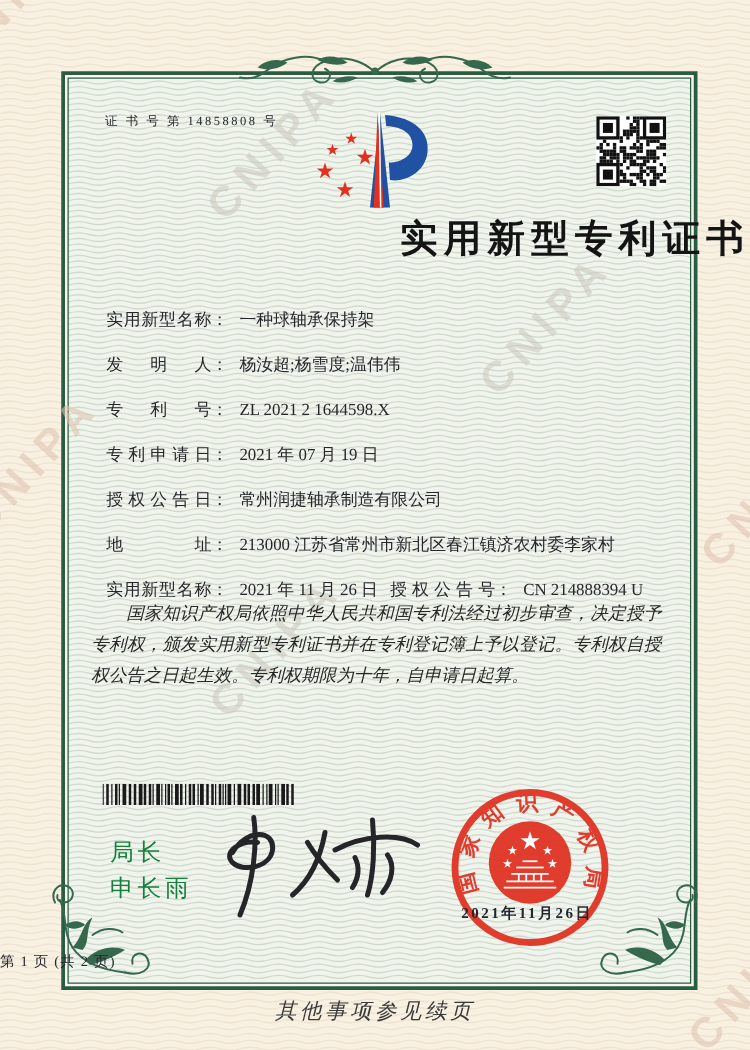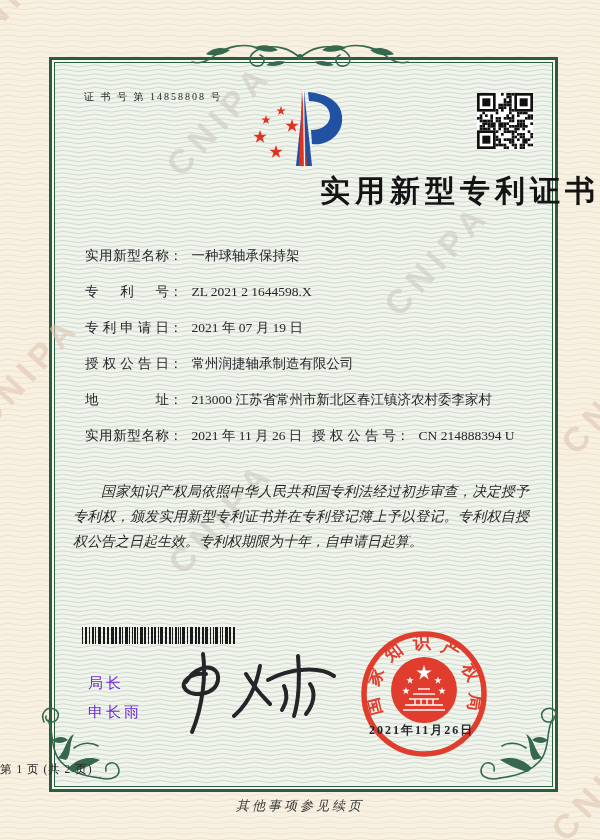--- a/index.html
+++ b/index.html
@@ -33,30 +33,30 @@
   .val{margin-left:9px;}
   .pair2{position:absolute;left:227px;top:0;}
 
   .body-text{position:absolute;left:73px;top:480px;width:456px;font-size:14px;font-style:italic;
              line-height:1.78;text-align:justify;color:#262626;z-index:4;}
   .body-text p{margin:0;text-indent:2em;}
 
   .barcode{position:absolute;left:82px;top:627px;z-index:4;}
 
   .signer{position:absolute;left:88px;top:668px;font-family:"Liberation Sans",sans-serif;
-          font-size:15px;letter-spacing:3px;line-height:29px;color:#6d28d9;z-index:4;}
+          font-size:19px;letter-spacing:3px;line-height:29px;color:#15803d;z-index:4;}
   .signature{position:absolute;left:148px;top:640px;z-index:5;}
 
   .seal{position:absolute;left:344px;top:612px;z-index:5;}
   .seal-date{position:absolute;left:369px;top:722px;font-size:12px;font-weight:bold;
              letter-spacing:2px;color:#23262f;z-index:6;}
 
   .page-info{position:absolute;left:0;top:762px;width:100%;text-align:left;font-size:11.5px;
              letter-spacing:1px;z-index:4;}
-  .footer-note{position:absolute;left:0;top:797px;width:100%;text-align:center;font-size:13px;
+  .footer-note{position:absolute;left:0;top:797px;width:100%;text-align:center;font-size:17px;
                font-style:italic;letter-spacing:3px;color:#3a3a3a;z-index:4;}
   .green-stroke{stroke:#35684d;fill:none;stroke-width:1.6;stroke-linecap:round;}
   .green-fill{fill:#35684d;stroke:none;}
 </style>
 </head>
 <body>
 
 <div class="page">
 
   <svg id="waves-outer" class="waves" width="600" height="840">
@@ -288,20 +288,21 @@
       <rect x="42.666666666666664" y="5.333333333333333" width="8" height="8" fill="#111"></rect>
       <rect x="0" y="37.33333333333333" width="18.666666666666664" height="18.666666666666664" fill="#111"></rect>
       <rect x="2.6666666666666665" y="40" width="13.333333333333332" height="13.333333333333332" fill="#fff"></rect>
       <rect x="5.333333333333333" y="42.666666666666664" width="8" height="8" fill="#111"></rect>
     </svg>
 
   <div class="title">实用新型专利证书</div>
 
   <div class="fields">
     <div class="row"><span class="lbl">实用新型名称</span><span>：</span><span class="val">一种球轴承保持架</span></div>
+    <div class="row"><span class="lbl">发明人</span><span>：</span><span class="val">杨汝超;杨雪度;温伟伟</span></div>
     <div class="row"><span class="lbl">专利号</span><span>：</span><span class="val">ZL 2021 2 1644598.X</span></div>
     <div class="row"><span class="lbl">专利申请日</span><span>：</span><span class="val">2021 年 07 月 19 日</span></div>
     <div class="row"><span class="lbl">授权公告日</span><span>：</span><span class="val">常州润捷轴承制造有限公司</span></div>
     <div class="row"><span class="lbl">地址</span><span>：</span><span class="val">213000 江苏省常州市新北区春江镇济农村委李家村</span></div>
     <div class="row last">
       <span class="lbl">实用新型名称</span><span>：</span><span class="val">2021 年 11 月 26 日</span>
       <span class="pair2"><span class="lbl">授权公告号</span><span>：</span><span class="val">CN 214888394 U</span></span>
     </div>
   </div>
 

